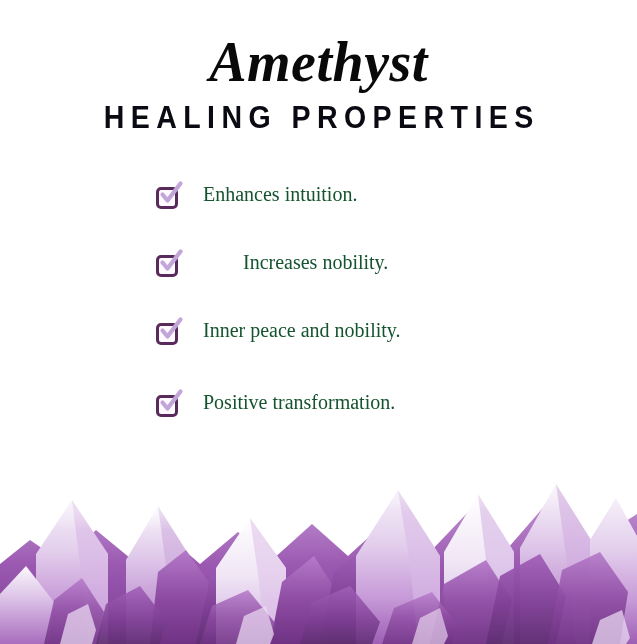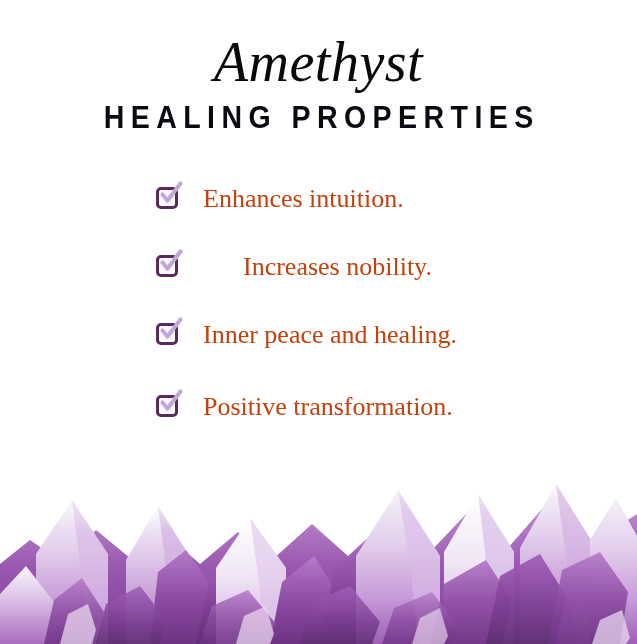--- a/index.html
+++ b/index.html
@@ -23,21 +23,21 @@
   
   .heading {
     position: absolute;
     top: 34px;
     left: 0;
     width: 637px;
     text-align: center;
   }
   .title-main {
     font-family: "Liberation Serif", "DejaVu Serif", serif;
-    font-weight: normal;
+    font-weight: bold;
     font-style: italic;
     font-size: 56px;
     line-height: 1.0;
     color: #090909;
     letter-spacing: 0.5px;
     margin: 0;
     padding: 0;
   }
   .title-sub {
     font-family: "Liberation Sans Narrow", "Liberation Sans", "DejaVu Sans", sans-serif;
@@ -88,23 +88,23 @@
     width: 26px;
     height: 26px;
     overflow: visible;
     pointer-events: none;
   }
 
   .check-label {
     display: block;
     padding-left: 47px;
     font-family: "Liberation Serif", "DejaVu Serif", serif;
-    font-size: 26px;
+    font-size: 20px;
     line-height: 1.28;
-    color: #c2410c;
+    color: #14532d;
     white-space: pre-line;
   }
   .check-item.i1 .check-label { padding-left: 51px; }
   .check-item.i3 .check-label {
     padding-left: 41px;
     text-align: center;
     width: 290px;
   }
 
   
@@ -157,21 +157,21 @@
       </span>
       <span class="check-label">Increases nobility.</span>
     </div>
 
     <div class="check-item i2">
       <span class="checkbox">
         <svg class="tick" viewBox="0 0 26 26" xmlns="http://www.w3.org/2000/svg">
           <path d="M4.5 13.5 L9.5 19.5 L22.5 2.5" fill="none" stroke="#c3a6d9" stroke-width="4.2" stroke-linecap="round" stroke-linejoin="round"></path>
         </svg>
       </span>
-      <span class="check-label">Inner peace and healing.</span>
+      <span class="check-label">Inner peace and nobility.</span>
     </div>
 
 
     <div class="check-item i4">
       <span class="checkbox">
         <svg class="tick" viewBox="0 0 26 26" xmlns="http://www.w3.org/2000/svg">
           <path d="M4.5 13.5 L9.5 19.5 L22.5 2.5" fill="none" stroke="#c3a6d9" stroke-width="4.2" stroke-linecap="round" stroke-linejoin="round"></path>
         </svg>
       </span>
       <span class="check-label">Positive transformation.</span>

